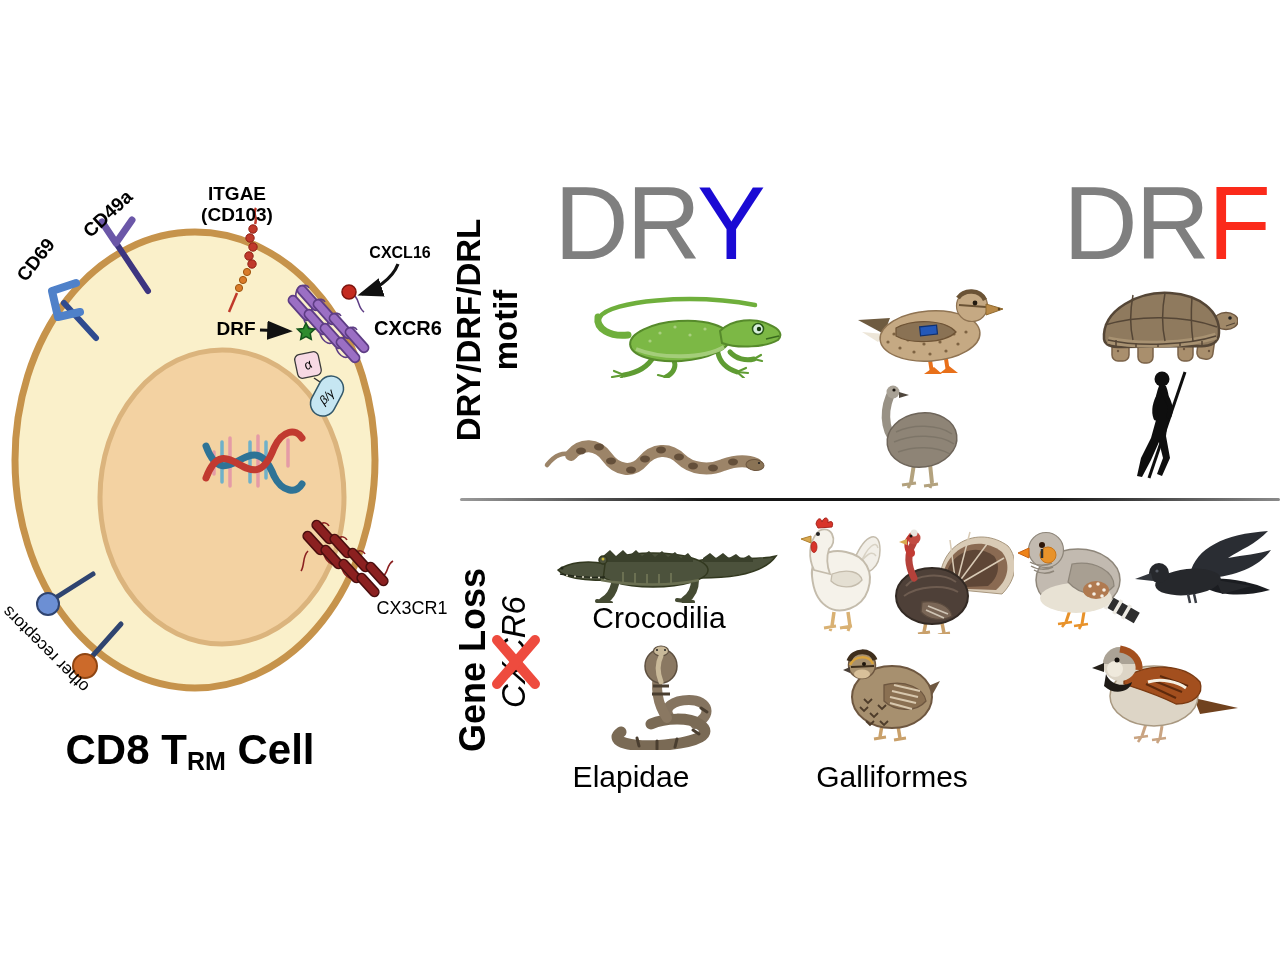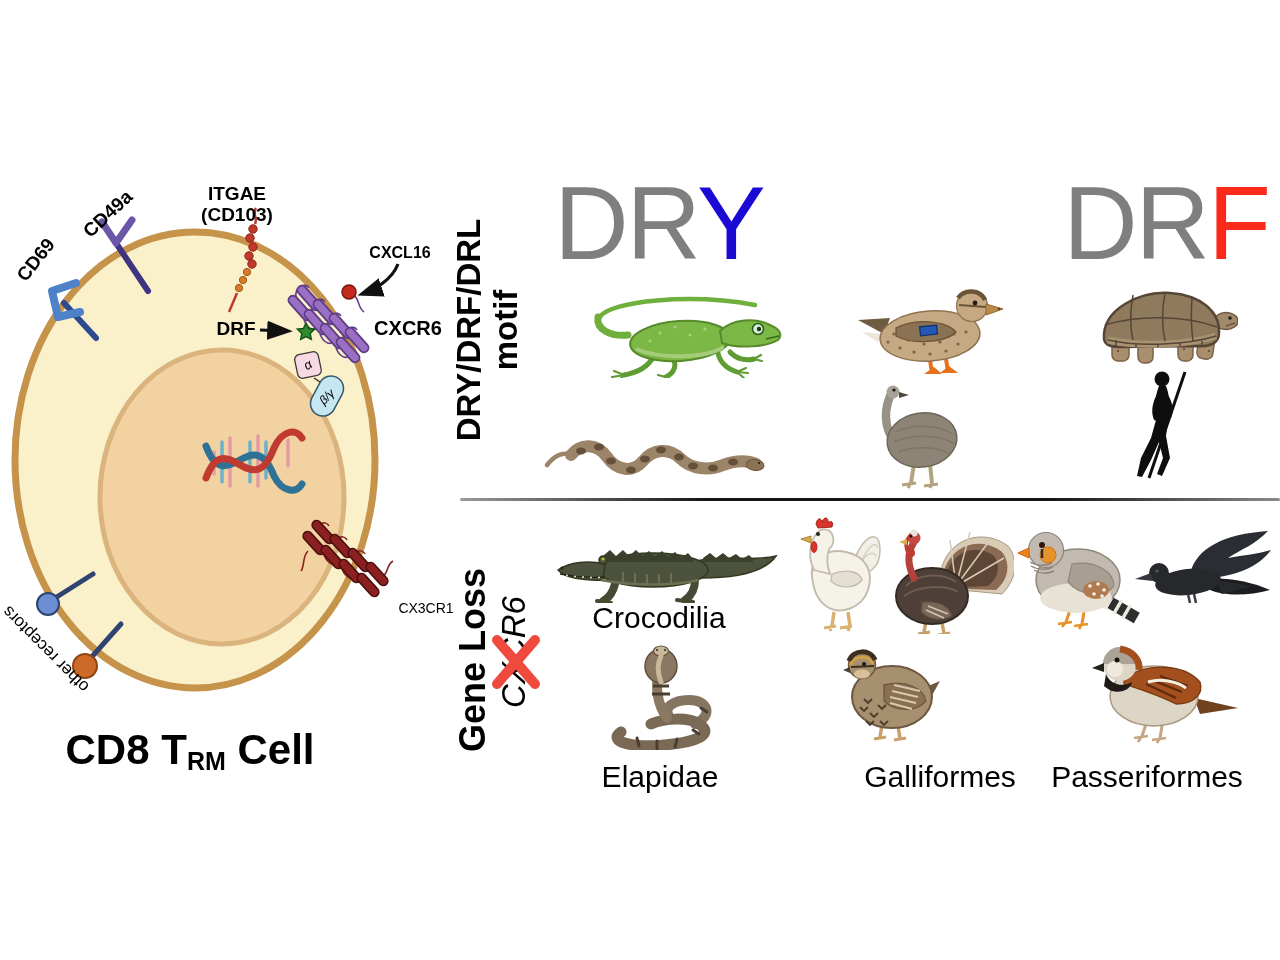--- a/index.html
+++ b/index.html
@@ -143,21 +143,21 @@
   <div class="lbl bold" style="left:108px;top:214px;font-size:19px;transform:translate(-50%,-50%) rotate(-43deg)">CD49a</div>
   <div class="lbl bold ctr" style="left:237px;top:204px;font-size:19px;line-height:21px">
     <div>ITGAE</div>
     <div>(CD103)</div>
   </div>
   <div class="lbl bold" style="left:400px;top:253px;font-size:16px">CXCL16</div>
   <div class="lbl bold" style="left:236px;top:329px;font-size:19px">DRF</div>
   <div class="lbl bold" style="left:408px;top:328px;font-size:20px">CXCR6</div>
   <div class="lbl ital" style="left:308px;top:365px;font-size:13px;transform:translate(-50%,-50%) rotate(-32deg)">α</div>
   <div class="lbl ital" style="left:327px;top:397px;font-size:12px;transform:translate(-50%,-50%) rotate(-45deg)">β/γ</div>
-  <div class="lbl" style="left:426px;top:608px;font-size:14px">CX3CR1</div>
+  <div class="lbl" style="left:412px;top:608px;font-size:18px">CX3CR1</div>
   <div class="lbl" style="left:46px;top:649px;font-size:17px;transform:translate(-50%,-50%) rotate(-135deg)">other receptors</div>
 
   <div class="lbl bold" style="left:190px;top:751px;font-size:42px">
     <span>CD8 T</span><sub style="font-size:25px;vertical-align:-6px">RM</sub>
     <span>Cell</span>
   </div>
 
   <div class="lbl vrot bold ctr" style="left:487px;top:330px;font-size:33px;line-height:37px">
     <div>DRY/DRF/DRL</div>
     <div>motif</div>
@@ -489,17 +489,16 @@
     <circle cx="30" cy="28" r="17" fill="#ddd5c6"></circle>
     <path d="M13,28 A17,17 0 0 1 47,28 Z" fill="#aba396"></path>
     <path d="M30,13 C43,15 50,24 49,34" fill="none" stroke="#a34f1e" stroke-width="7"></path>
     <circle cx="25" cy="33" r="8" fill="#efe9dc"></circle>
     <path d="M16,38 C20,48 32,52 42,46 C40,56 24,60 14,50 Z" fill="#1e1a16"></path>
     <circle cx="27" cy="24" r="2.5" fill="#14100c"></circle>
     <path d="M14,27 L2,32 L14,36 Z" fill="#24201a"></path>
   </svg>
 
   <div class="lbl grouplbl" style="left:659px;top:618px">Crocodilia</div>
-  <div class="lbl grouplbl" style="left:660px;top:777px">Elapidae</div>
-  <div class="lbl grouplbl" style="left:940px;top:777px">Galliformes</div>
-  <div class="lbl grouplbl" style="left:1147px;top:777px">Passeriformes</div>
+  <div class="lbl grouplbl" style="left:631px;top:777px">Elapidae</div>
+  <div class="lbl grouplbl" style="left:892px;top:777px">Galliformes</div>
 
 </div>
 
 </body></html>

